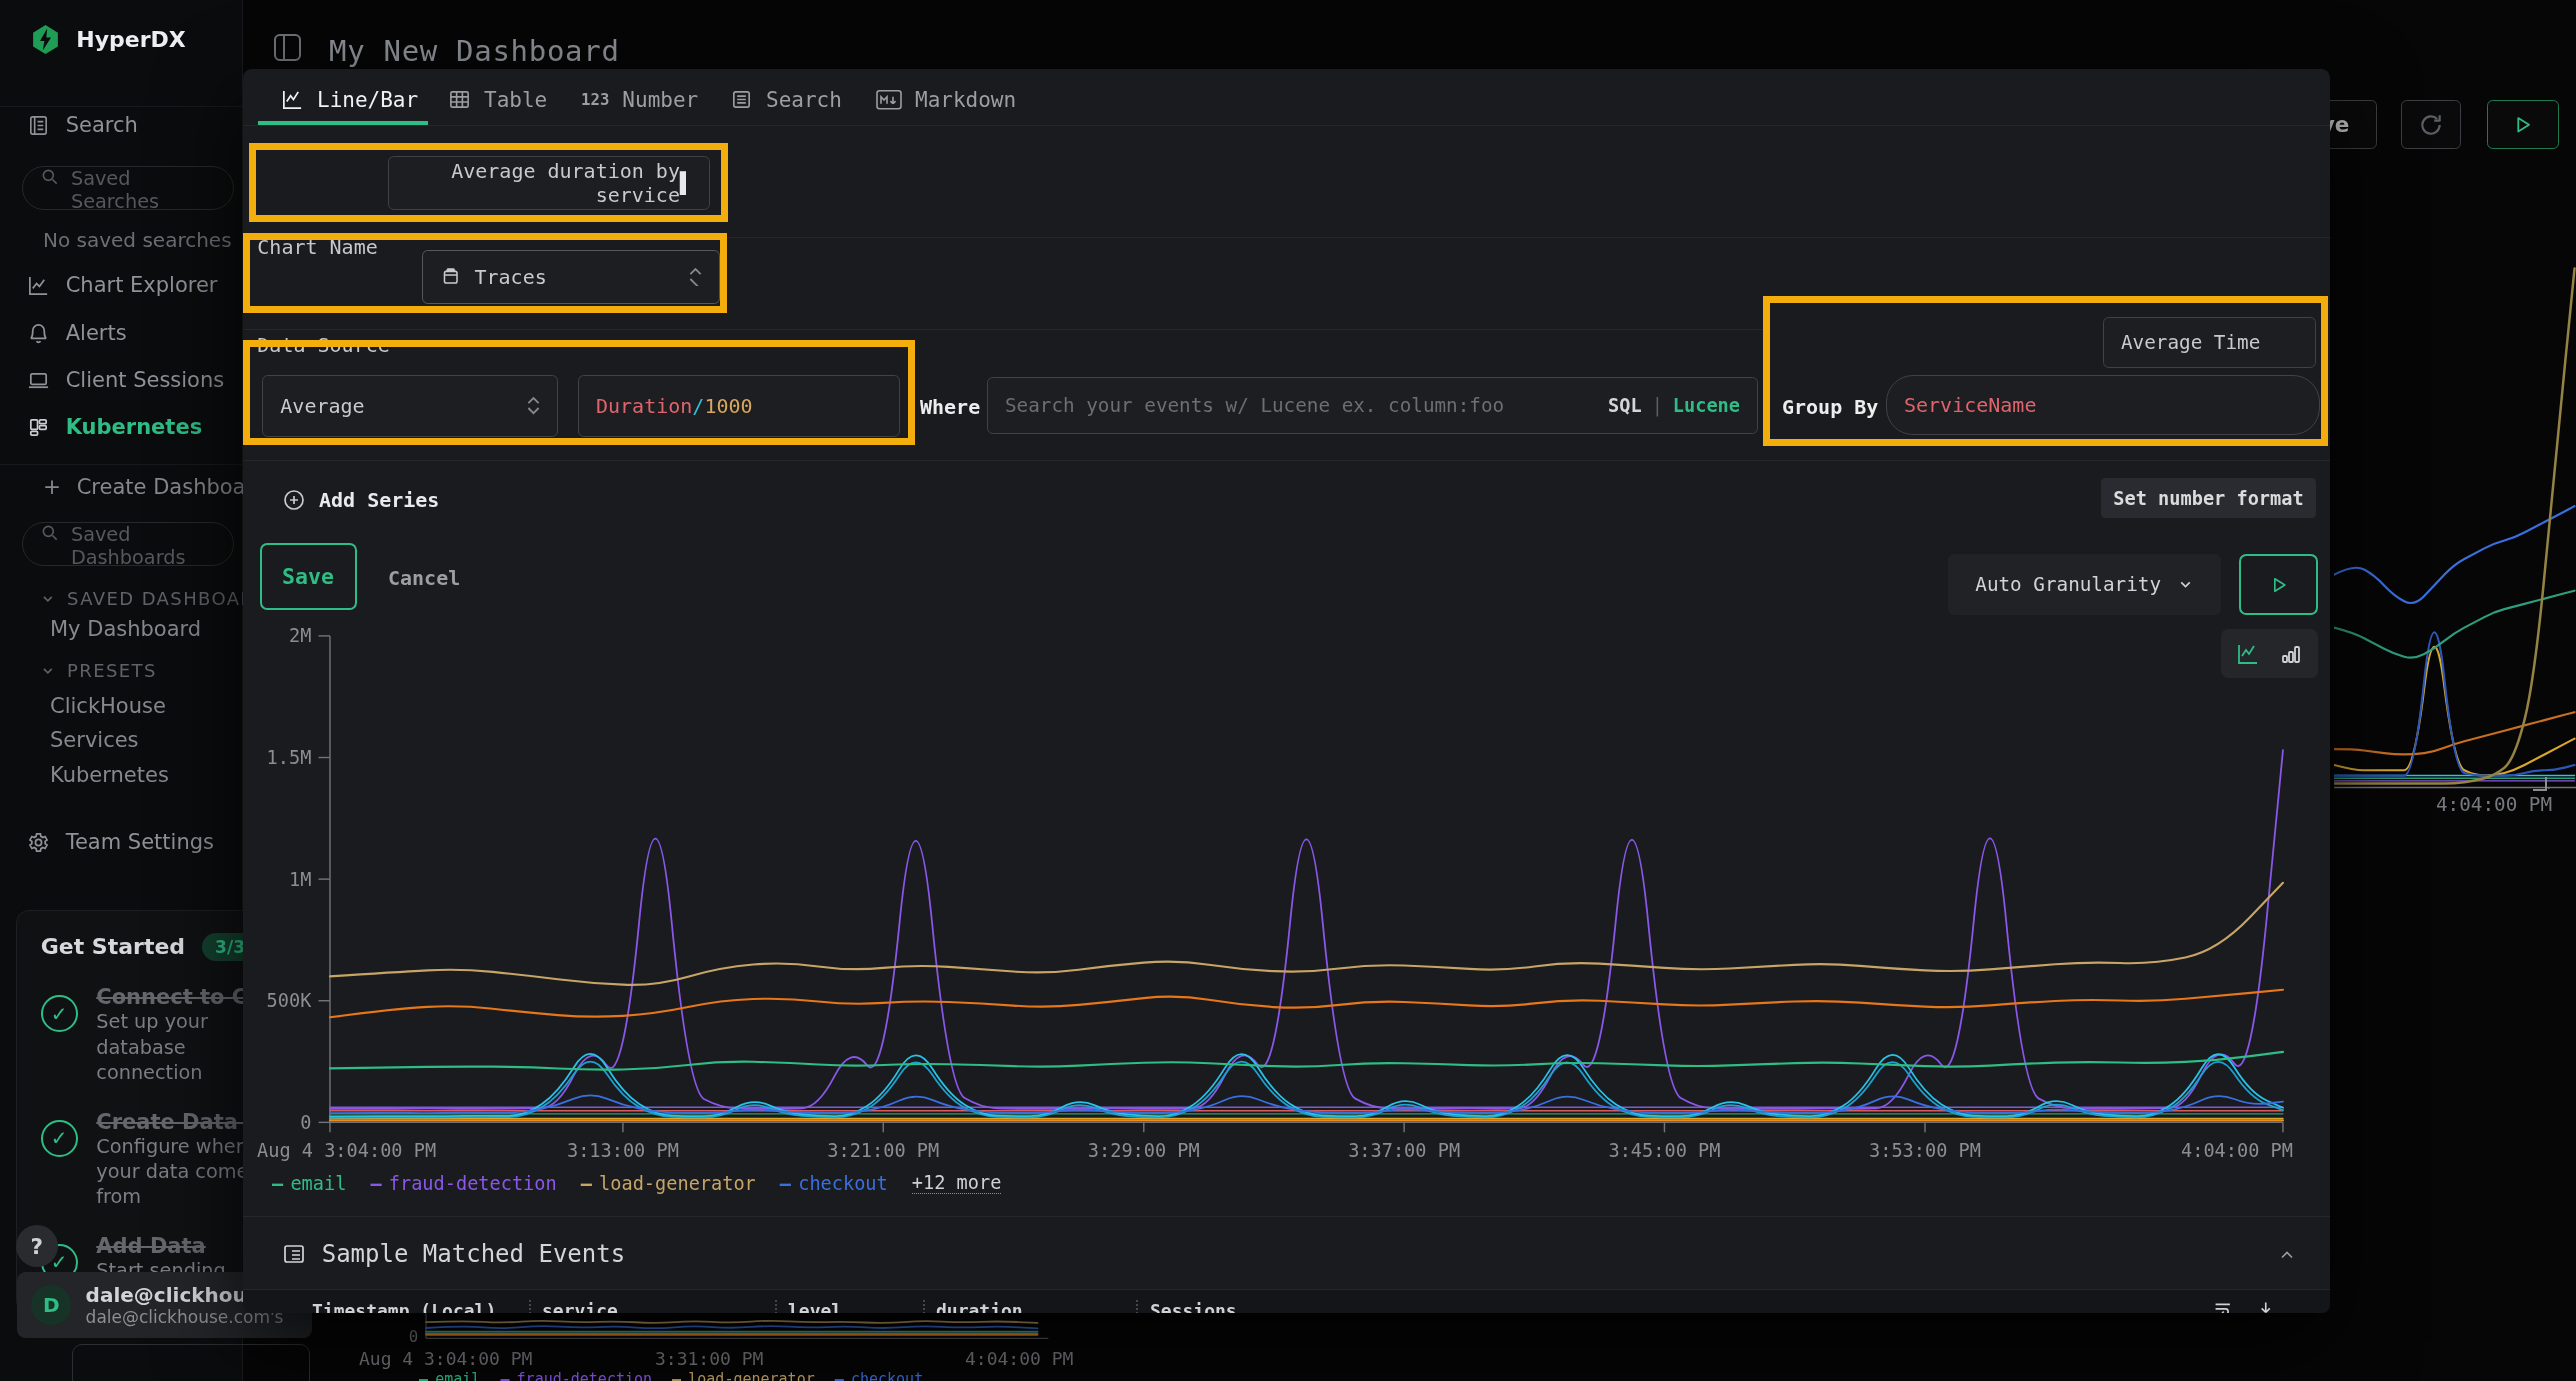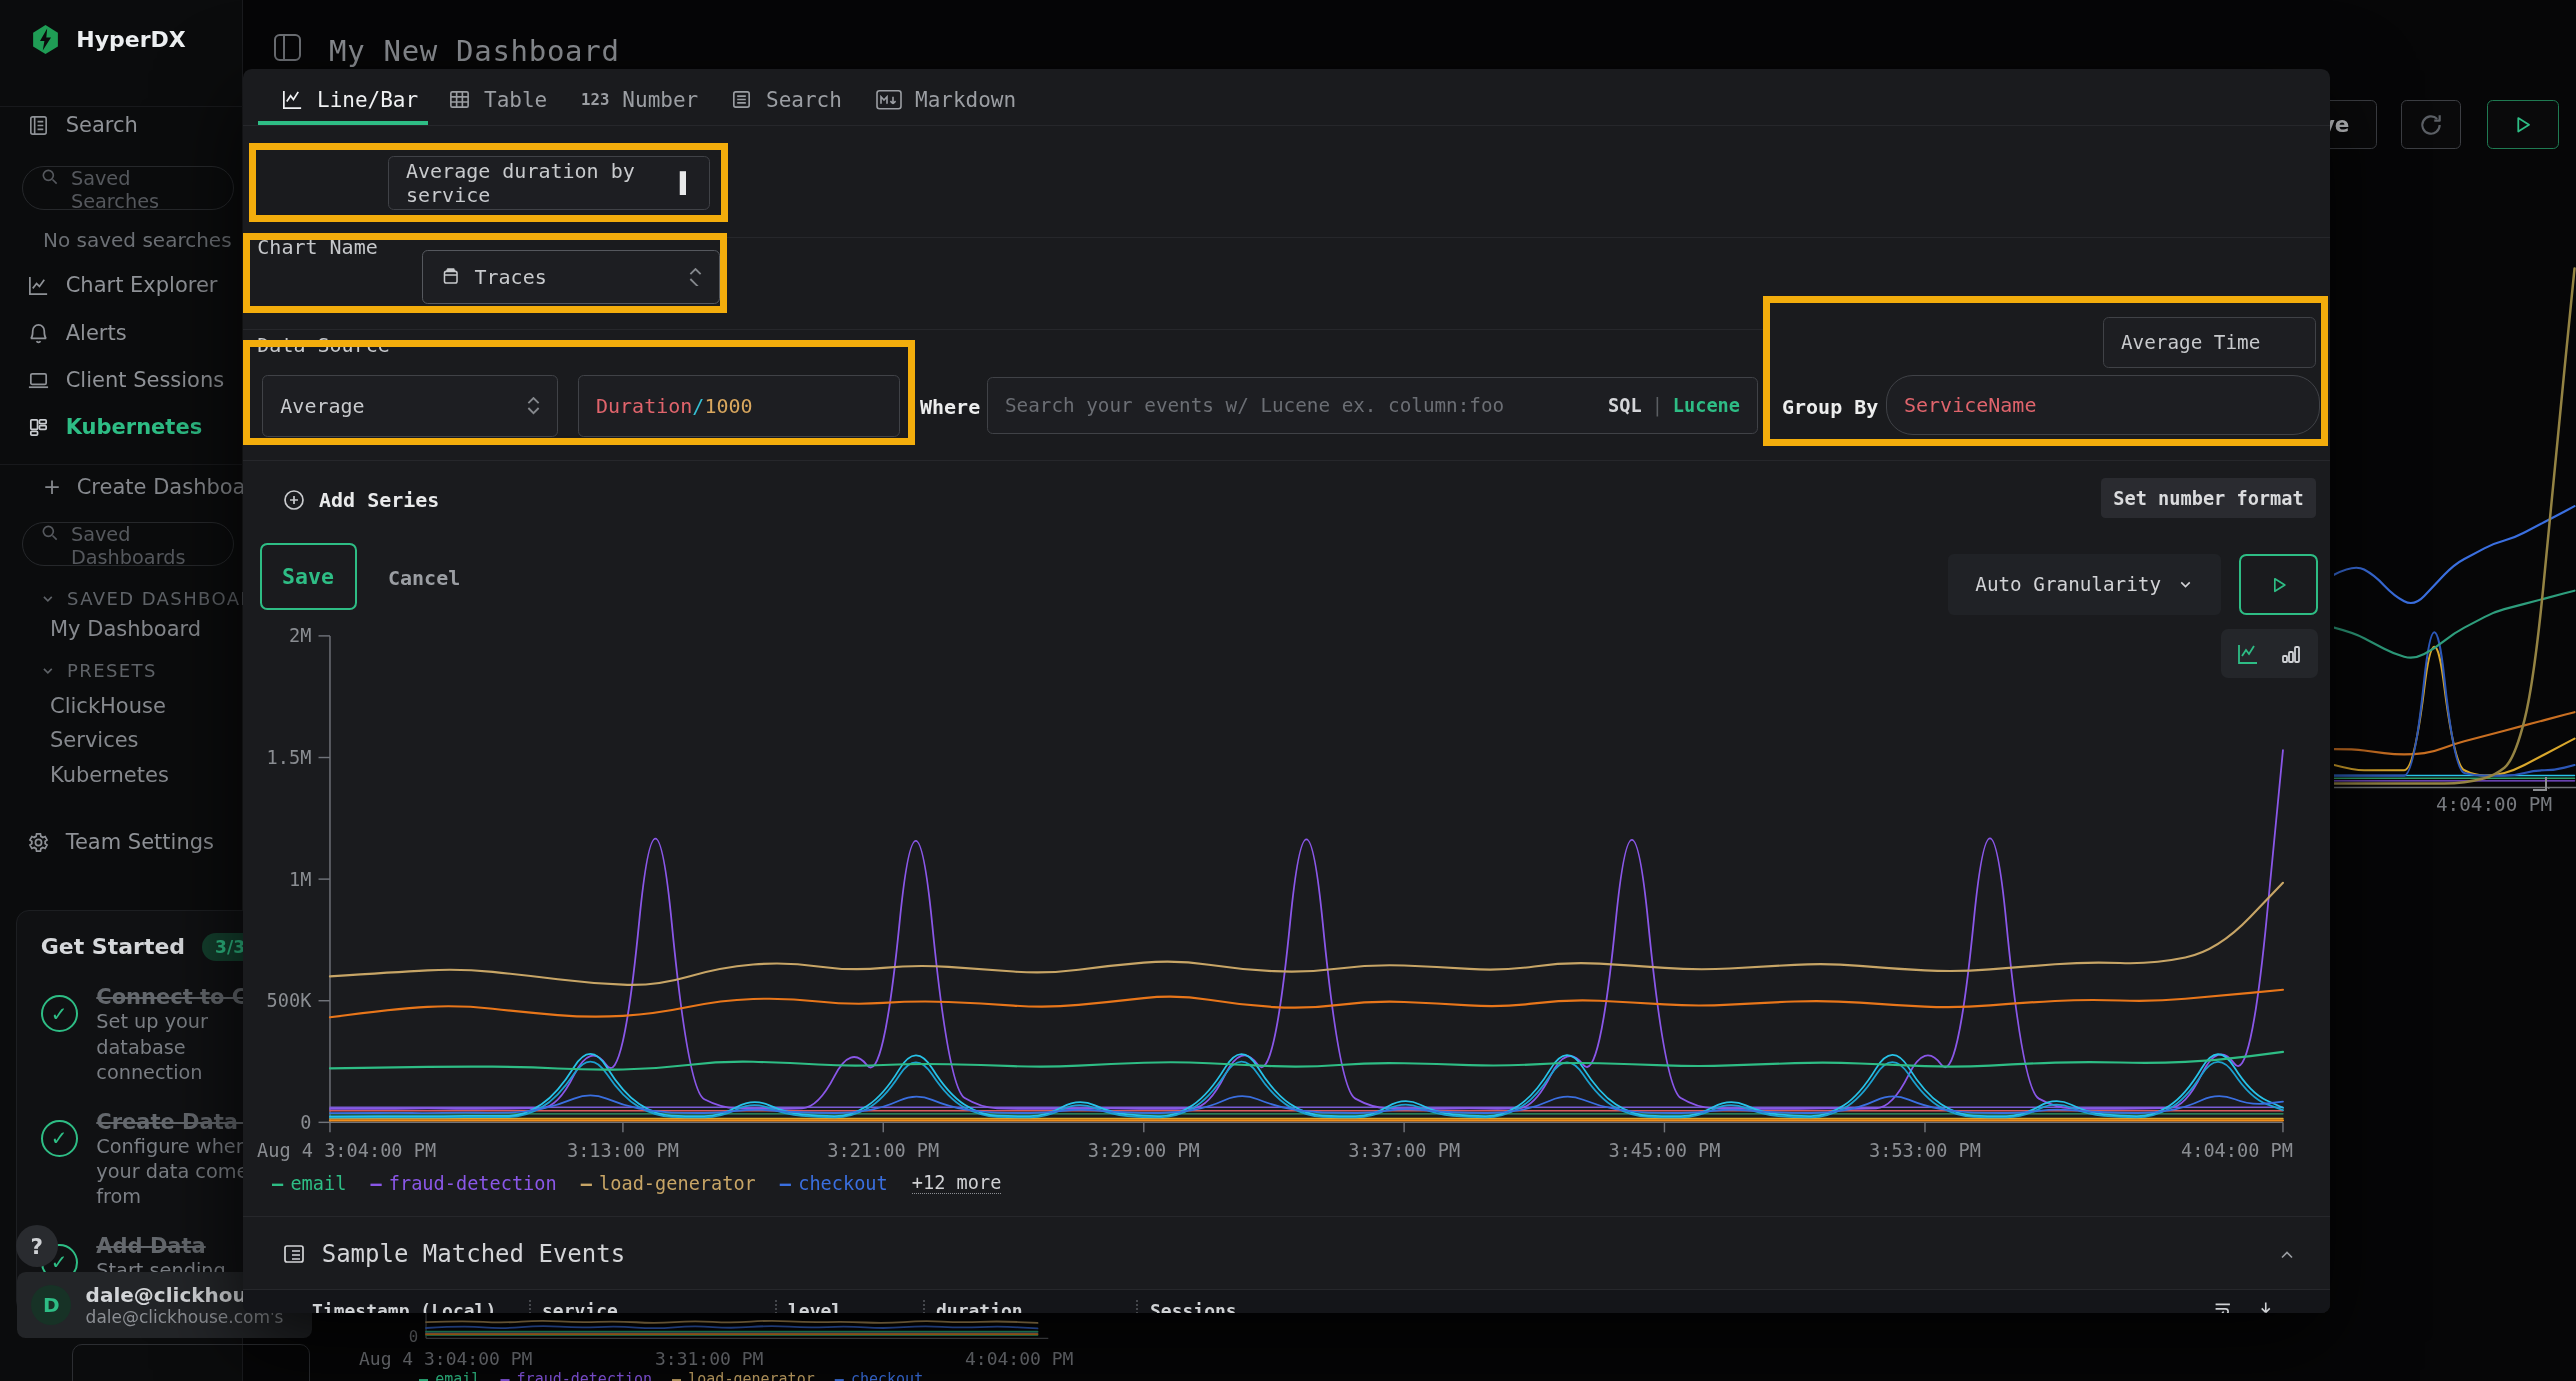--- a/index.html
+++ b/index.html
@@ -323,21 +323,21 @@
             <path d="M5 14V7l3 3.4L11 7v7"></path>
             <path d="M17 7v7m0 0-2.6-2.6M17 14l2.6-2.6"></path>
           </svg>
         </span>
       <span>Markdown</span>
     </div>
     <div class="abs" style="left:15px;top:52px;width:170px;height:4.3px;background:#2ebd85;"></div>
     <div class="mdiv" style="top:56px;"></div>
 
     <div class="flabel" style="left:14.3px;top:166px;">Chart Name</div>
-    <div class="inp" style="left:145px;top:87px;width:322px;height:54px;">
+    <div class="inp" style="left:145px;top:87px;width:322px;height:54px;text-align:right;">
       <span>Average duration by service</span>
         <span style="color:#e8e9ea;">▌</span>
     </div>
     <div class="mdiv" style="top:168px;"></div>
 
     <div class="flabel" style="left:14.3px;top:264px;">Data Source</div>
     <div class="inp" style="left:179px;top:181px;width:298px;height:54px;border-color:#55585e;gap:13px;">
       <span>
           <svg width="21.5" height="21.5" viewBox="0 0 24 24" fill="none" stroke="#c8cacd" stroke-width="1.7">
             <rect x="5" y="6" width="14" height="13" rx="2"></rect>

